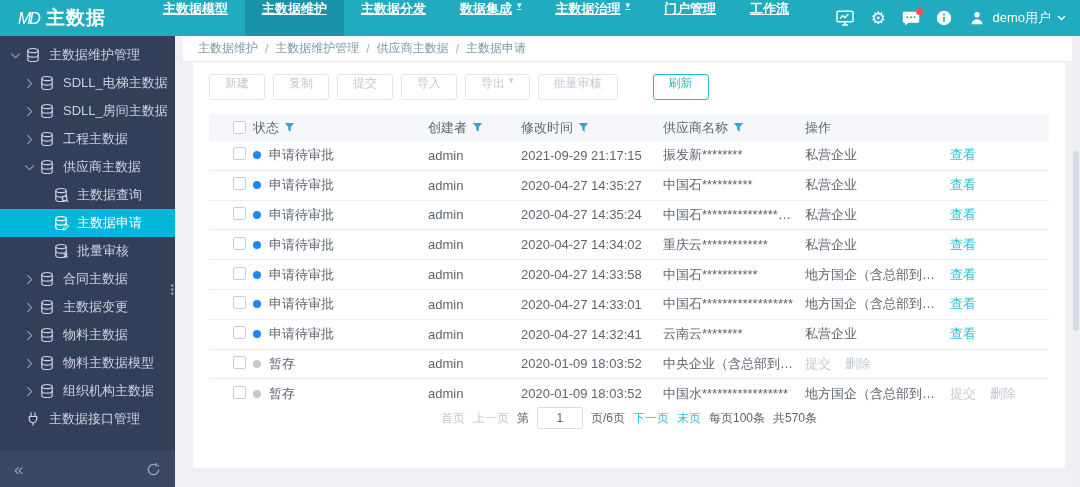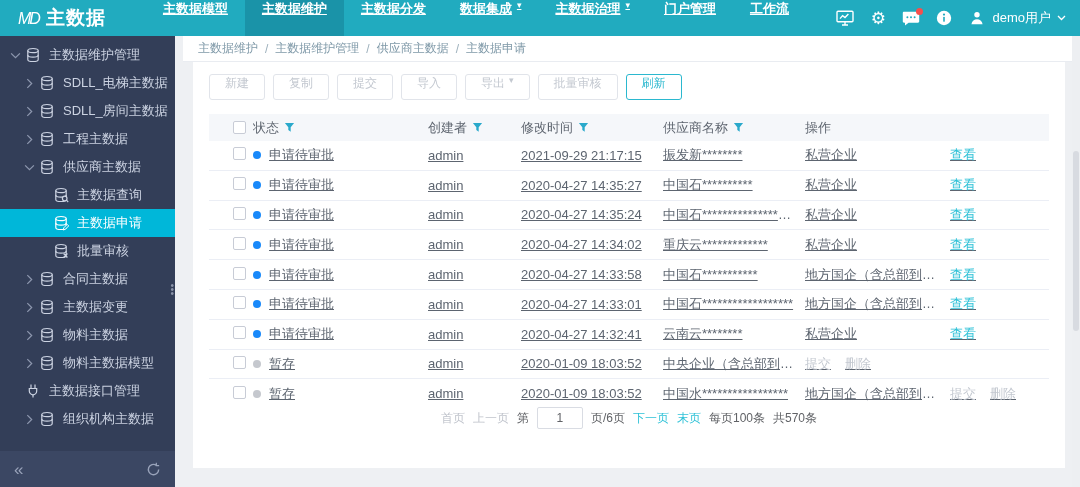--- a/index.html
+++ b/index.html
@@ -43,34 +43,34 @@
   
   .main { flex:1; display:flex; flex-direction:column; min-width:0; }
   .breadcrumb-bar { height:26px; background:#fff; border-bottom:1px solid #e9ecf1; display:flex; align-items:center; padding-left:15px; font-size:12px; color:#7f99a8; }
   .crumb { cursor:pointer; }
   .crumb-sep { margin:0 7px; color:#9db0bc; }
   .card { background:#fff; margin:0 15px 0 10px; height:406px; padding:12px 16px 0; }
 
   
   .toolbar { display:flex; gap:8px; }
   .btn { height:26px; padding:0 15px; font-size:12px; background:#fff; border:1px solid #e1e4ea; border-radius:3px; color:#c3c8d0; display:inline-flex; gap:4px; cursor:not-allowed; font-family:inherit; }
-  .btn.enabled { border-color:var(--btn-teal); color:var(--btn-teal); cursor:pointer; }
+  .btn.enabled { border-color:var(--btn-teal); color:var(--btn-teal); cursor:pointer;margin-left:27px; }
   .btn .caret { font-size:9px; }
 
   .filter-label { margin:15px 0 0 24px; font-weight:bold; color:#303133; font-size:13px; height:16px; }
 
   
   .table { margin-top:14px; }
   .tr, .thead-row { display:grid; grid-template-columns:44px 175px 93px 142px 142px 145px 1fr; align-items:center; }
   .thead-row { height:27px; background:#f5f7fa; color:#5f6670; font-size:13px; }
   .th { display:flex; align-items:center; gap:5px; overflow:hidden; white-space:nowrap; }
   .funnel { color:#2aa9cb; display:inline-flex; cursor:pointer; }
   .checkbox { width:13px; height:13px; border:1px solid #c8ccd6; border-radius:2px; background:#fff; margin-left:24px; display:inline-block; cursor:pointer; }
   .tbody { height:260px; overflow:hidden; }
-  .tr { height:29.8px; border-bottom:1px solid #ebeef5; color:#5d6570; font-size:13px;text-decoration:underline; }
+  .tr { height:29.8px; border-bottom:1px solid #ebeef5; color:#5d6570; font-size:13px; }
   .td { overflow:hidden; white-space:nowrap; text-overflow:ellipsis; padding-right:10px; }
   .cell-status { display:flex; align-items:center; gap:8px; }
   .dot { width:8px; height:8px; border-radius:50%; flex:none; }
   .dot.blue { background:var(--dot-blue); }
   .dot.gray { background:var(--dot-gray); }
   .link { color:var(--link-teal); cursor:pointer; text-decoration:none; margin-right:14px; font-size:13px; }
   .link.disabled { color:#c3c8d0; cursor:not-allowed; }
 
   
   .pagination { margin-top:4px; height:26px; display:flex; align-items:center; justify-content:center; gap:8px; font-size:12px; color:#606266; }
@@ -320,45 +320,45 @@
           </span>
           <span class="t-icon">
             <svg viewBox="0 0 16 16" width="16" height="16" fill="none" stroke="currentColor" stroke-width="1.2">
               <ellipse cx="8" cy="3.6" rx="5.2" ry="2.1"></ellipse>
               <path d="M2.8 3.6v8.8c0 1.2 2.3 2.1 5.2 2.1s5.2-.9 5.2-2.1V3.6"></path>
               <path d="M2.8 8c0 1.2 2.3 2.1 5.2 2.1S13.2 9.2 13.2 8"></path>
             </svg>
           </span>
           <span>物料主数据模型</span>
         </div>
+        <div class="tree-item lvl1">
+          <span class="arrow ">
+            <svg viewBox="0 0 8 12" width="7" height="11" fill="none" stroke="currentColor" stroke-width="1.4">
+              <path d="M1.5 1l5 5-5 5"></path>
+            </svg>
+          </span>
+          <span class="t-icon">
+            <svg viewBox="0 0 16 16" width="16" height="16" fill="none" stroke="currentColor" stroke-width="1.2">
+              <ellipse cx="8" cy="3.6" rx="5.2" ry="2.1"></ellipse>
+              <path d="M2.8 3.6v8.8c0 1.2 2.3 2.1 5.2 2.1s5.2-.9 5.2-2.1V3.6"></path>
+              <path d="M2.8 8c0 1.2 2.3 2.1 5.2 2.1S13.2 9.2 13.2 8"></path>
+            </svg>
+          </span>
+          <span>组织机构主数据</span>
+        </div>
         <div class="tree-item lvl0">
           <span class="arrow"></span>
           <span class="t-icon">
             <svg viewBox="0 0 16 16" width="16" height="16" fill="none" stroke="currentColor" stroke-width="1.2">
               <path d="M6 1.5v4M10 1.5v4"></path>
               <path d="M4.3 5.5h7.4v2.6c0 2-1.7 3.7-3.7 3.7s-3.7-1.7-3.7-3.7z"></path>
               <path d="M8 11.8v2.7"></path>
             </svg>
           </span>
           <span>主数据接口管理</span>
-        </div>
-        <div class="tree-item lvl1">
-          <span class="arrow ">
-            <svg viewBox="0 0 8 12" width="7" height="11" fill="none" stroke="currentColor" stroke-width="1.4">
-              <path d="M1.5 1l5 5-5 5"></path>
-            </svg>
-          </span>
-          <span class="t-icon">
-            <svg viewBox="0 0 16 16" width="16" height="16" fill="none" stroke="currentColor" stroke-width="1.2">
-              <ellipse cx="8" cy="3.6" rx="5.2" ry="2.1"></ellipse>
-              <path d="M2.8 3.6v8.8c0 1.2 2.3 2.1 5.2 2.1s5.2-.9 5.2-2.1V3.6"></path>
-              <path d="M2.8 8c0 1.2 2.3 2.1 5.2 2.1S13.2 9.2 13.2 8"></path>
-            </svg>
-          </span>
-          <span>组织机构主数据</span>
         </div>
       </div>
     <div class="splitter-dots">•<br>•<br>•</div>
     <div class="sidebar-footer">
       <span class="sf-ic">«</span>
       <span class="sf-ic">
         <svg width="15" height="15" viewBox="0 0 16 16" fill="none" stroke="#99a3ba" stroke-width="1.5">
           <path d="M13.5 8A5.5 5.5 0 1 1 11 3.4"></path>
           <path d="M11 .8v3h3" stroke-width="1.3"></path>
         </svg>

